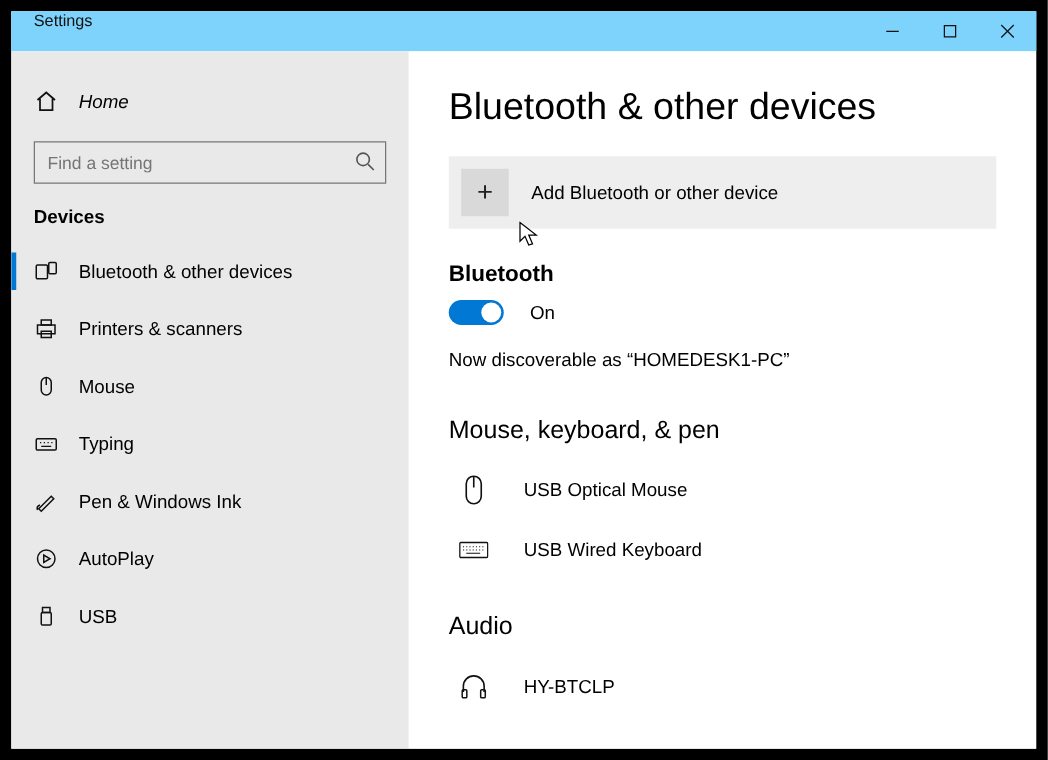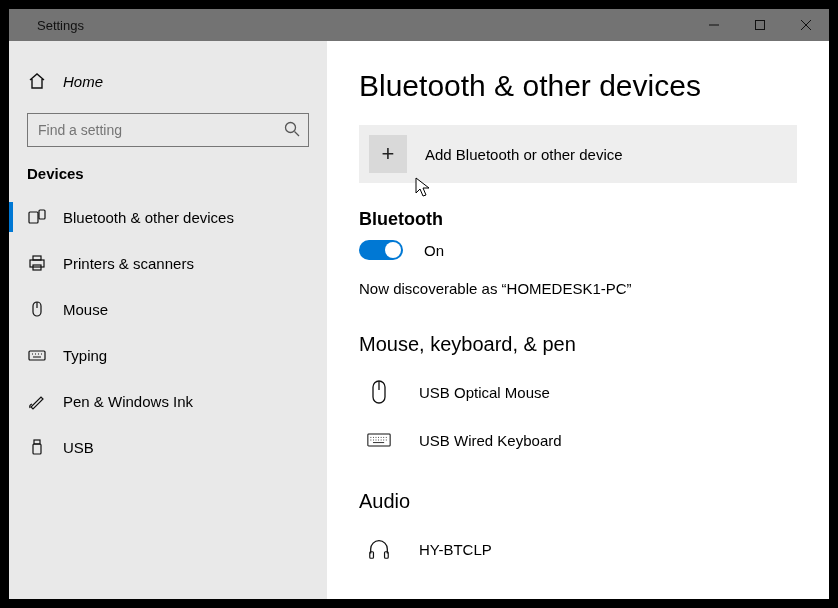--- a/index.html
+++ b/index.html
@@ -1,18 +1,18 @@
 <!DOCTYPE html>
 <html><head>
 <meta charset="utf-8">
 <style>
   * { box-sizing: border-box; margin: 0; padding: 0; }
   html, body { width: 838px; height: 608px; font-family: "Segoe UI", sans-serif; background: #000; overflow: hidden; }
   .frame { position: absolute; left: 9px; top: 9px; right: 9px; bottom: 9px; background: #fff; display: flex; flex-direction: column; }
-  .titlebar { height: 32px; display: flex; align-items: center; justify-content: space-between; background: #737373; padding-left: 28px; }
+  .titlebar { height: 32px; display: flex; align-items: flex-start; justify-content: space-between; background: #7dd3fc; padding-left: 18px; }
   .titlebar .title { font-size: 13px; color: #111; }
   .titlebar .controls { display: flex; height: 100%; }
   .titlebar .controls div { width: 46px; display: flex; align-items: center; justify-content: center; }
   .body { flex: 1; display: flex; overflow: hidden; }
   .sidebar { width: 318px; background: #e9e9e9; display: flex; flex-direction: column; padding-top: 20px; }
   .home-row { display: flex; align-items: center; height: 40px; padding-left: 18px; gap: 16px; }
   .home-row .icon { width: 20px; height: 20px; display:flex; align-items:center; justify-content:center; }
   .home-row span.label { font-size: 15px; font-style: italic; }
   .search-wrap { padding: 12px 18px 10px 18px; }
   .search { position: relative; }
@@ -142,20 +142,29 @@
             <svg width="20" height="20" viewBox="0 0 20 20">
                 <path d="M4 16 L14 6 L16 8 L6 18 Z" fill="none" stroke="#111" stroke-width="1.2"></path>
                 <path d="M3 17 Q2 14 5 13" fill="none" stroke="#111" stroke-width="1.2"></path>
               </svg>
           </span>
           <span class="label">Pen &amp; Windows Ink</span>
         </div>
         <div class="nav-item">
           <span class="micon">
             <svg width="20" height="20" viewBox="0 0 20 20">
+                <circle cx="10" cy="10" r="7" fill="none" stroke="#111" stroke-width="1.2"></circle>
+                <polygon points="8,7 8,13 13,10" fill="none" stroke="#111" stroke-width="1.2"></polygon>
+              </svg>
+          </span>
+          <span class="label">AutoPlay</span>
+        </div>
+        <div class="nav-item">
+          <span class="micon">
+            <svg width="20" height="20" viewBox="0 0 20 20">
                 <rect x="7" y="3" width="6" height="4" fill="none" stroke="#111" stroke-width="1.2"></rect>
                 <rect x="6" y="7" width="8" height="10" rx="1" fill="none" stroke="#111" stroke-width="1.2"></rect>
               </svg>
           </span>
           <span class="label">USB</span>
         </div>
       </div>
     </div>
 
     <div class="content">

